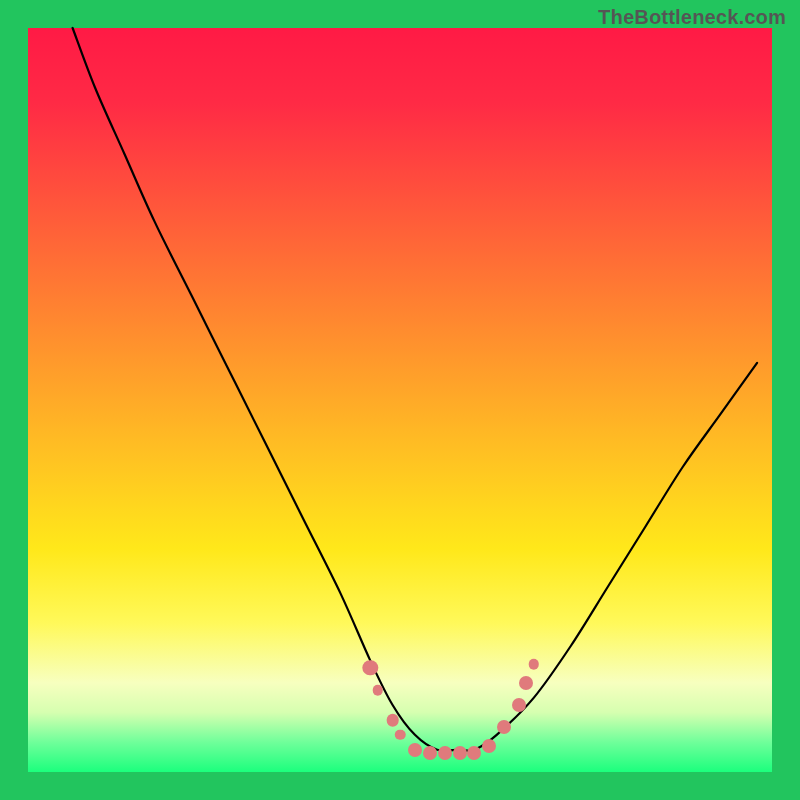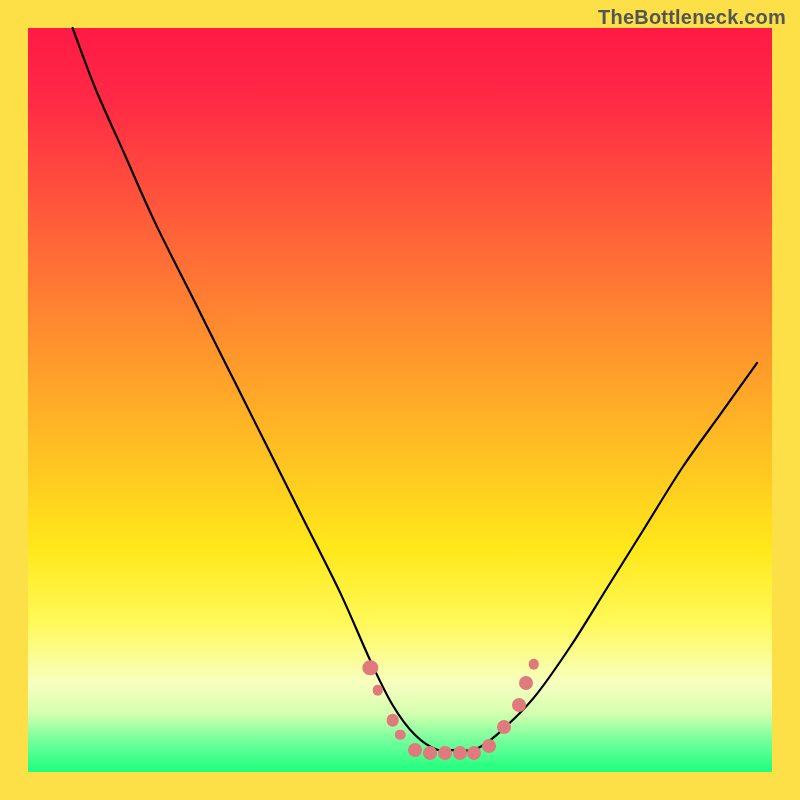--- a/index.html
+++ b/index.html
@@ -10,21 +10,21 @@
     background: #000;
     overflow: hidden;
     font-family: Arial, Helvetica, sans-serif;
   }
   .frame {
     position: absolute;
     top: 0;
     left: 0;
     width: 800px;
     height: 800px;
-    background: #fde047;
+    background: #22c55e;
   }
   .plot {
     position: absolute;
     top: 28px;
     left: 28px;
     width: 744px;
     height: 744px;
     background: linear-gradient(
       to bottom,
       #ff1a45 0%,

